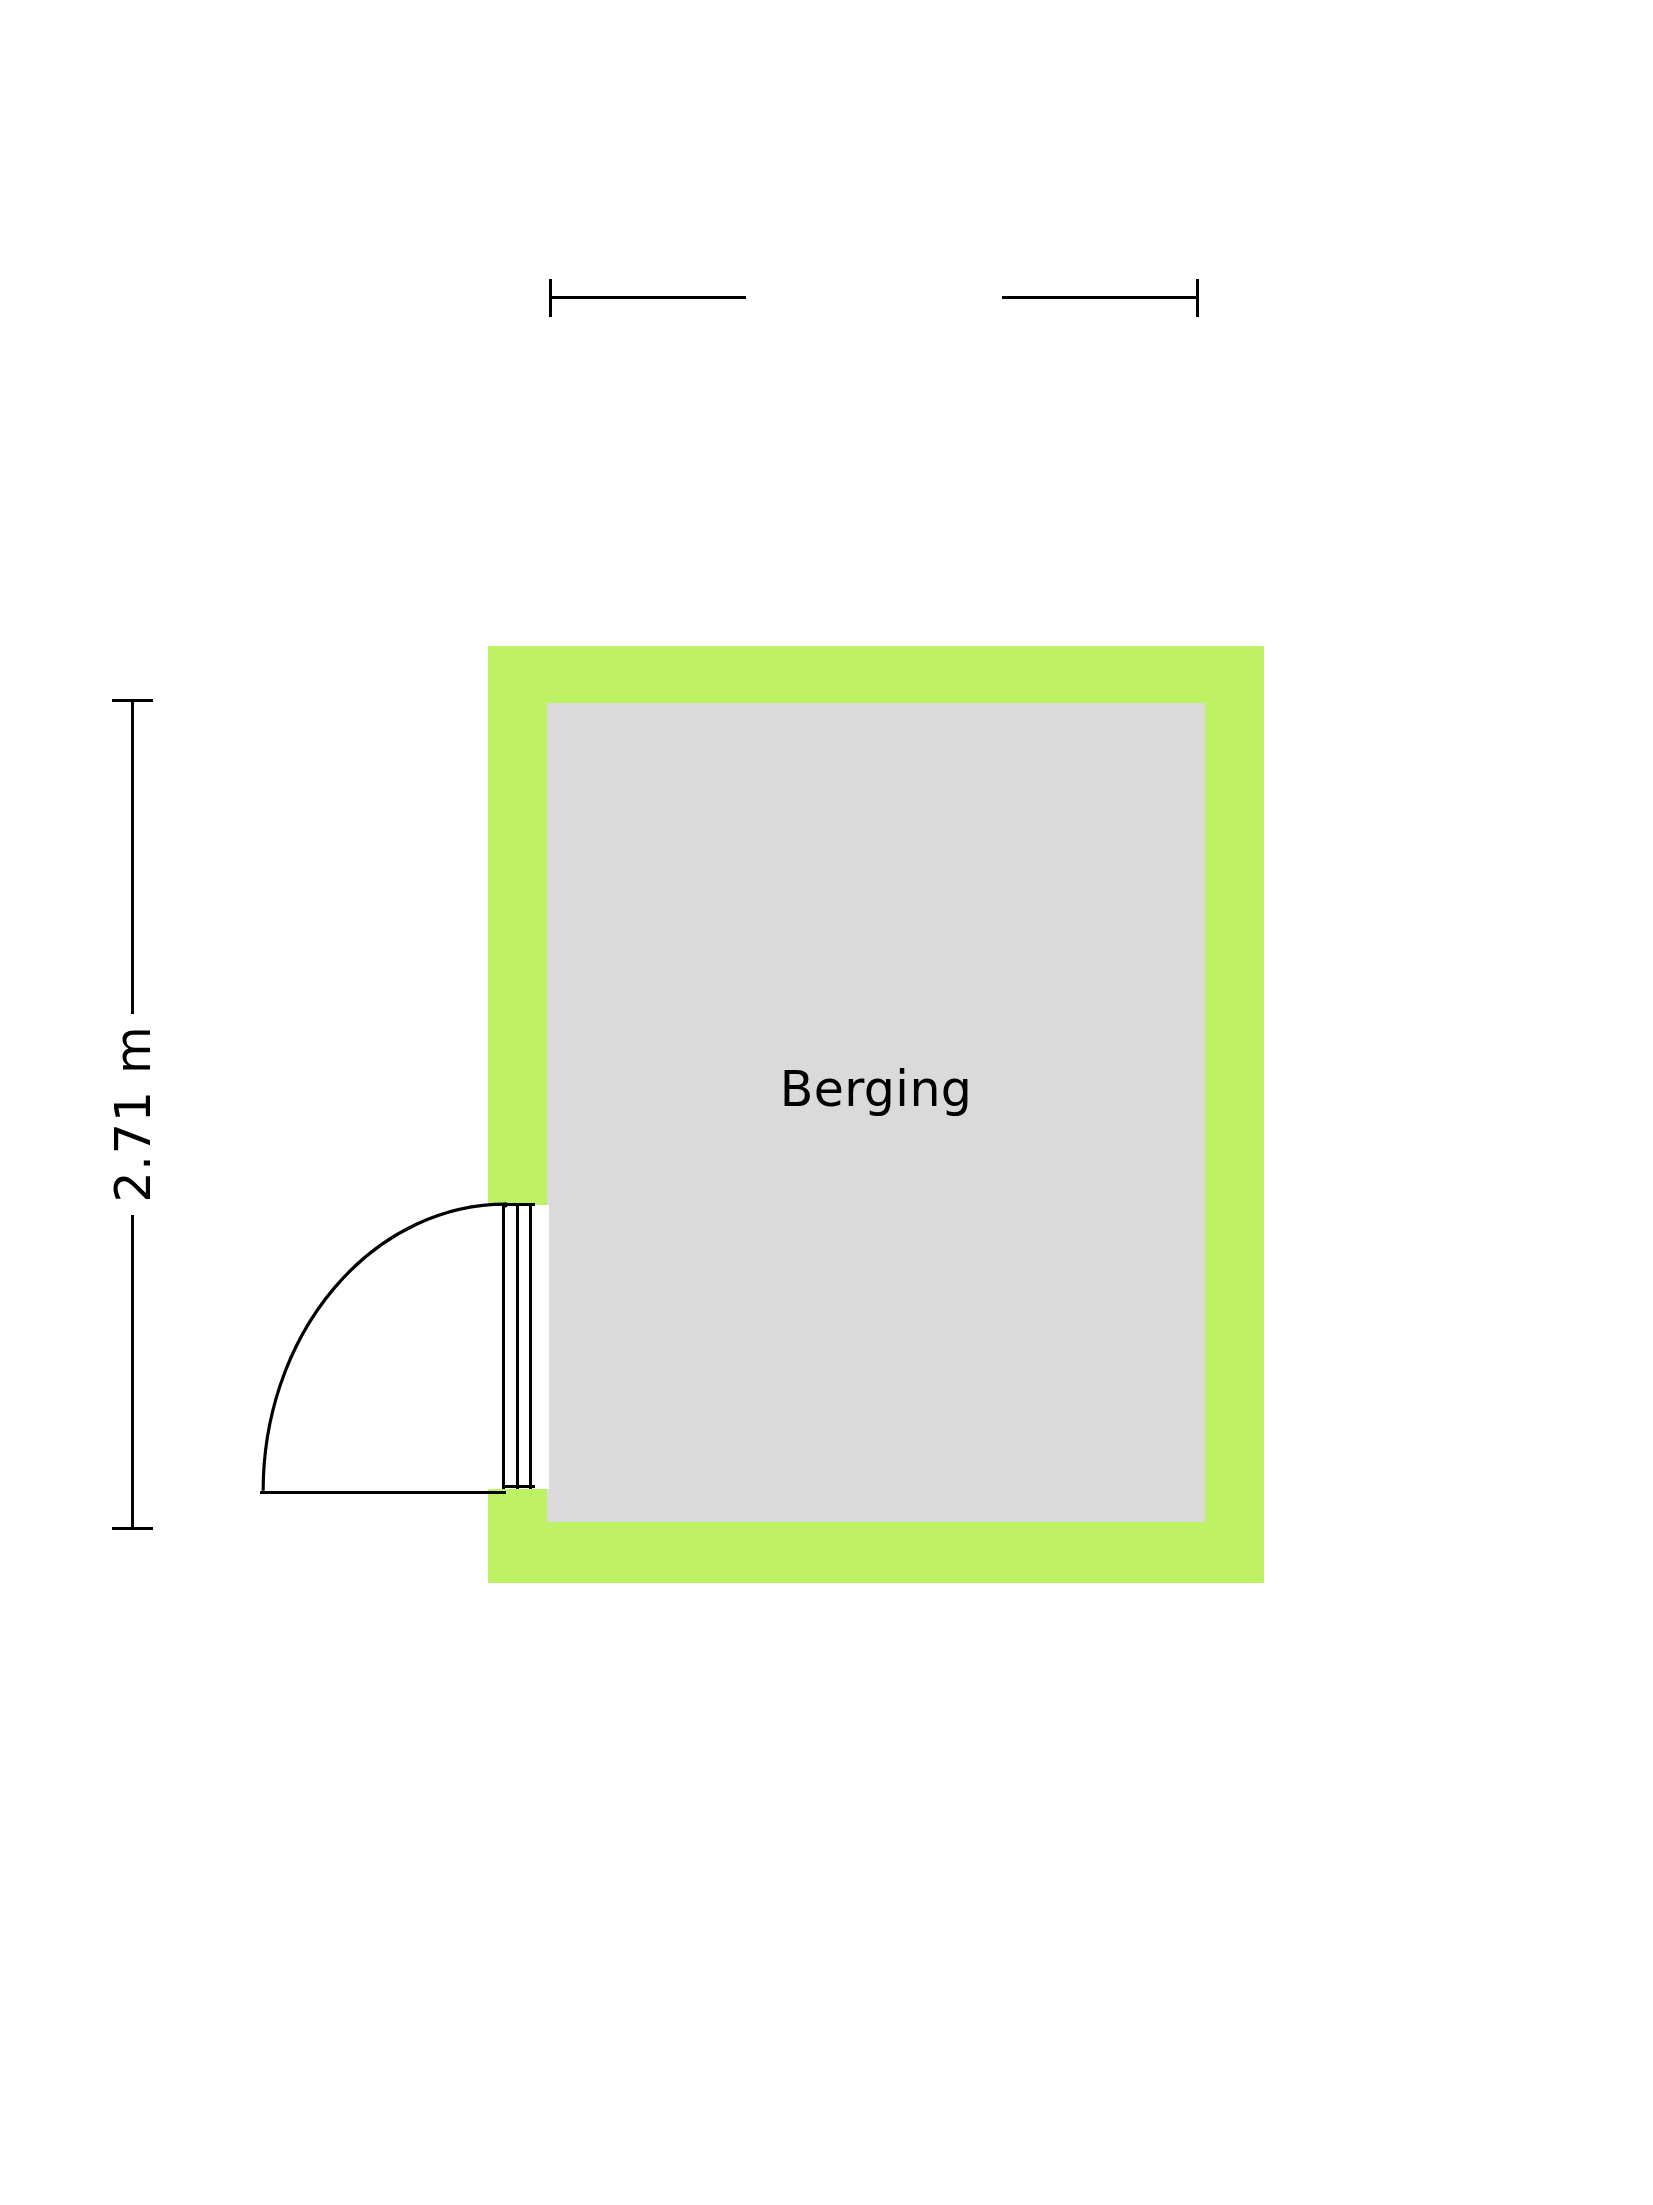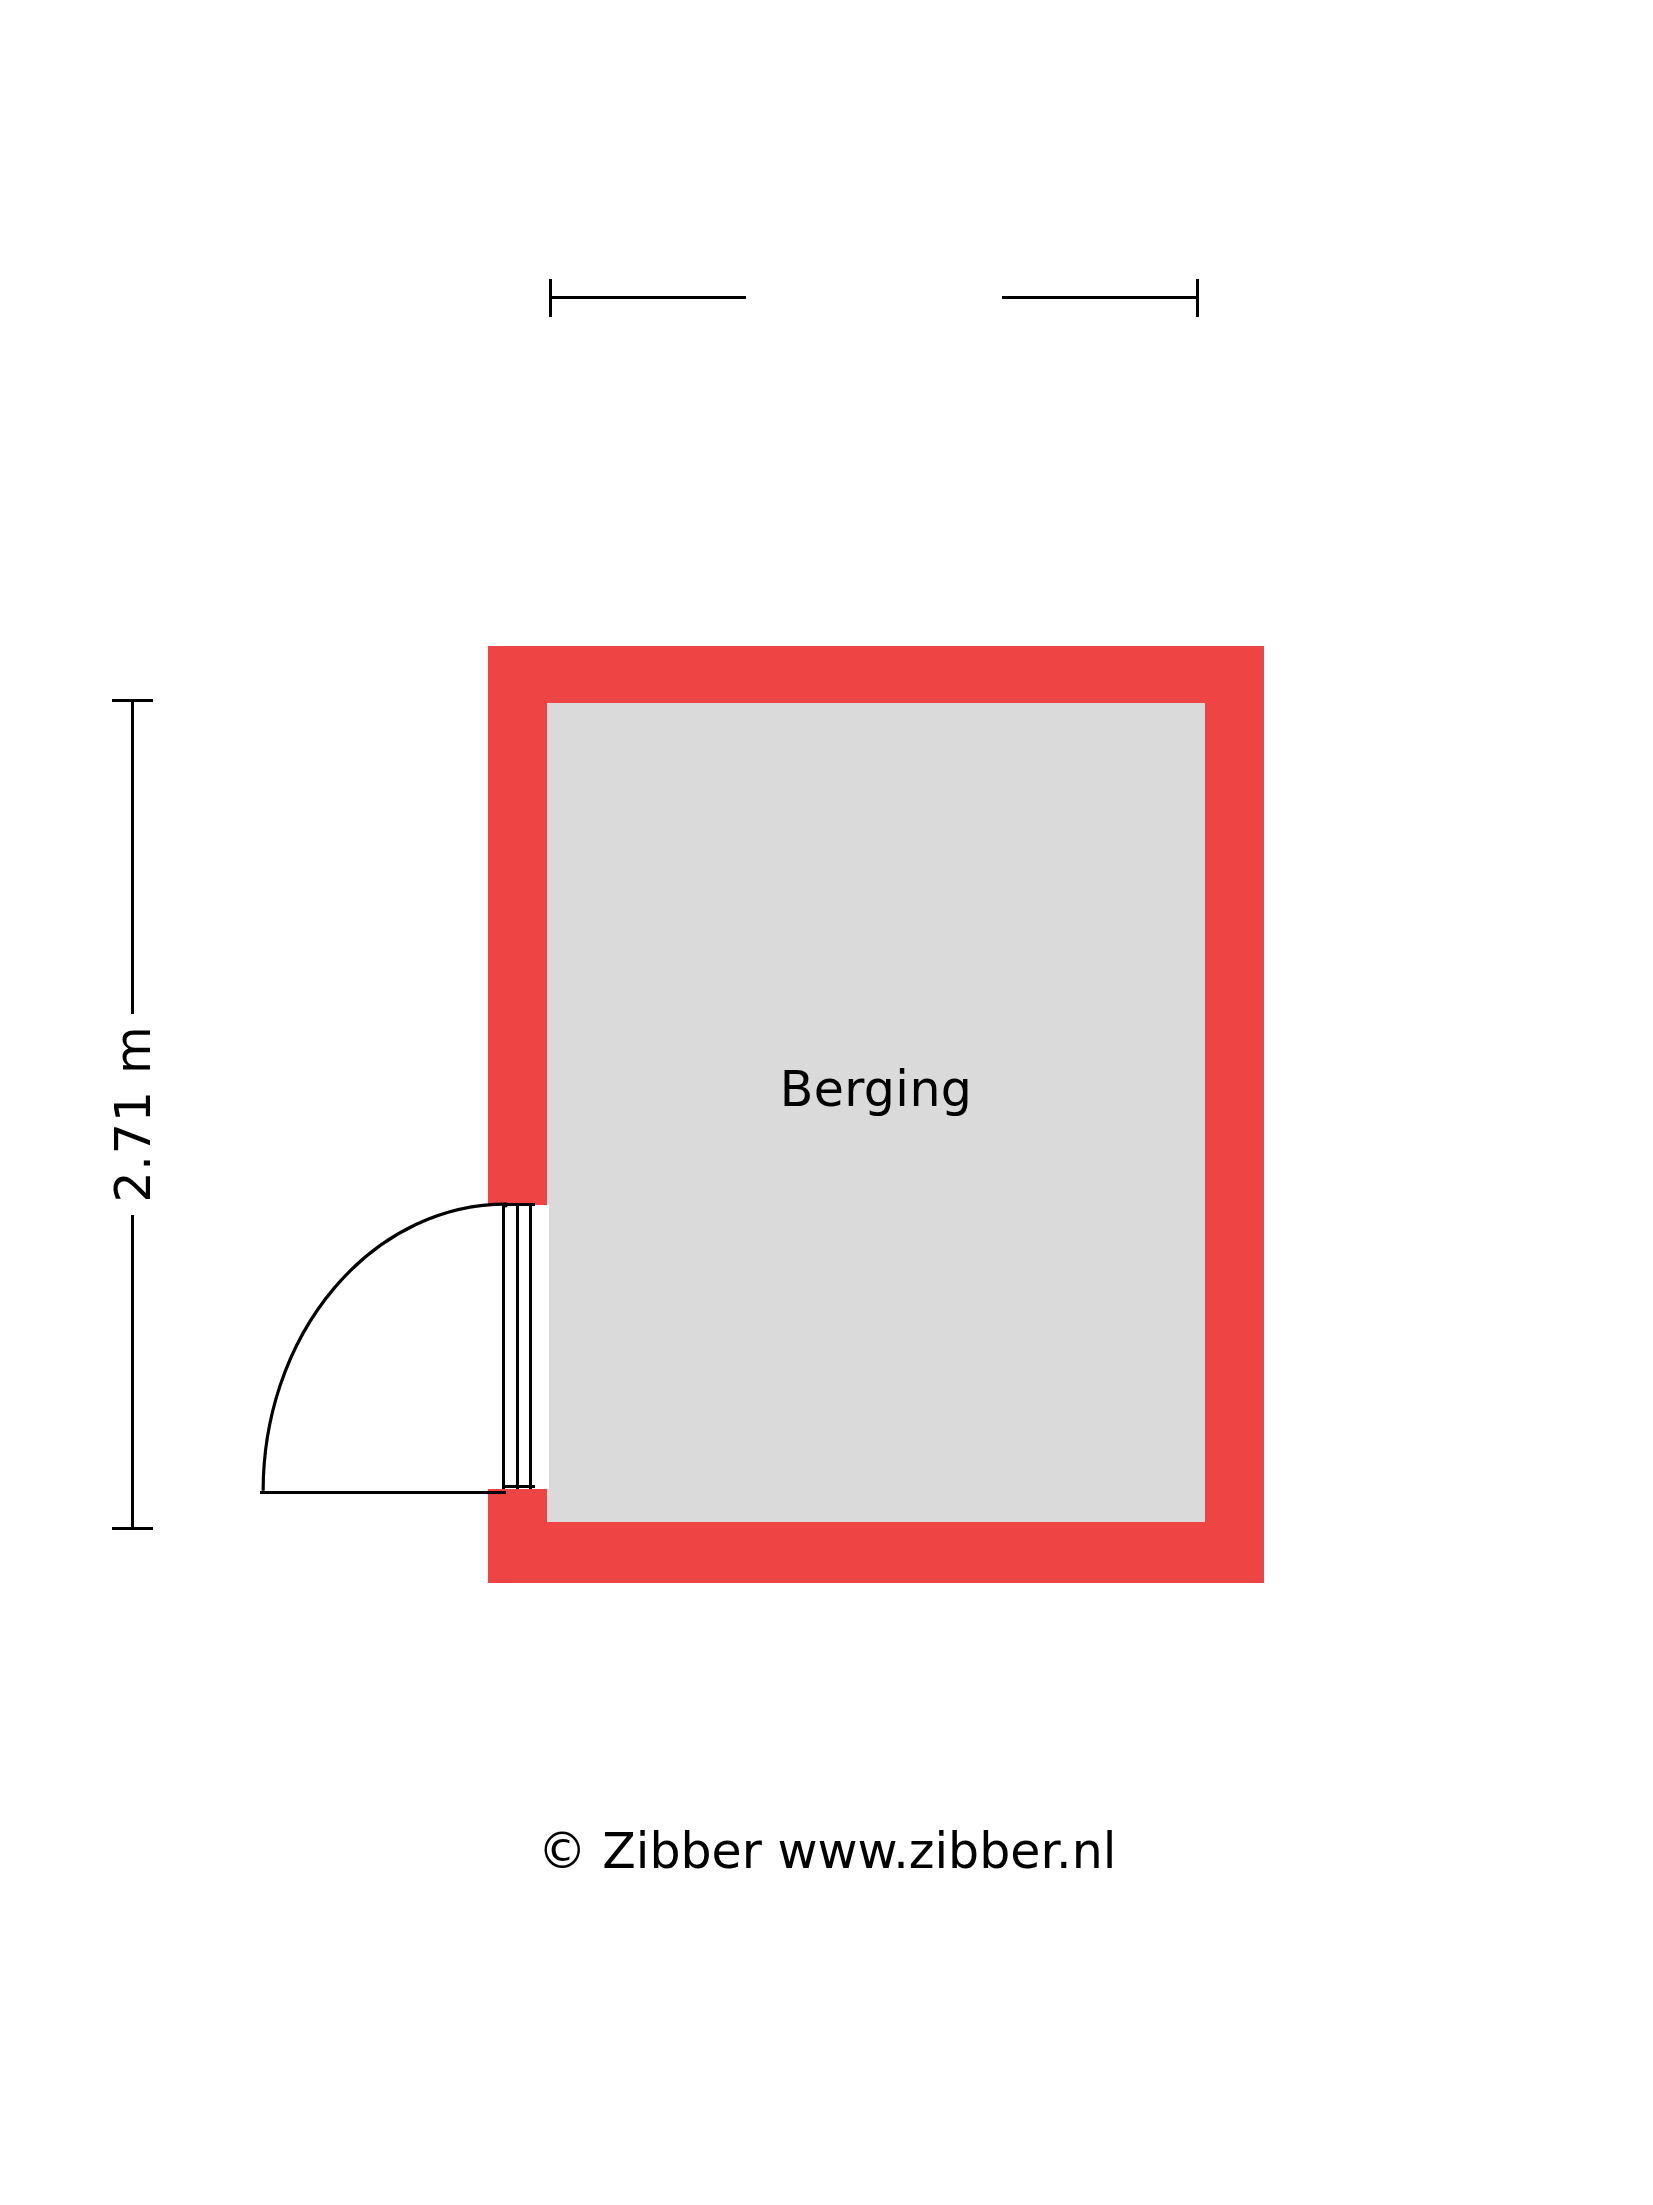--- a/index.html
+++ b/index.html
@@ -102,21 +102,21 @@
   .dim-left .cap-top    { top: 6.3px; }
   .dim-left .cap-bottom { bottom: 6.3px; }
 
   
   .room {
     position: absolute;
     left: 488px;
     top: 646px;
     width: 776px;
     height: 937px;
-    background: #ef4444;
+    background: #bef264;
     box-sizing: border-box;
   }
   .room-inner {
     position: absolute;
     left: 59px;
     top: 57px;
     width: 658px;
     height: 819px;
     background: #dadada;
   }
@@ -255,15 +255,14 @@
     <svg width="252" height="293" viewBox="0 0 320 372" xmlns="http://www.w3.org/2000/svg">
       <path d="M 312 4 A 308 364 0 0 0 4 368" fill="none" stroke="#000000" stroke-width="4"></path>
       <line x1="312" y1="2" x2="312" y2="8" stroke="#000000" stroke-width="4"></line>
     </svg>
     <div class="door-leaf"></div>
   </div>
 
 </div>
 
 <div id="footer">
-  <div class="line2">© Zibber www.zibber.nl</div>
 </div>
 
 
 </body></html>

